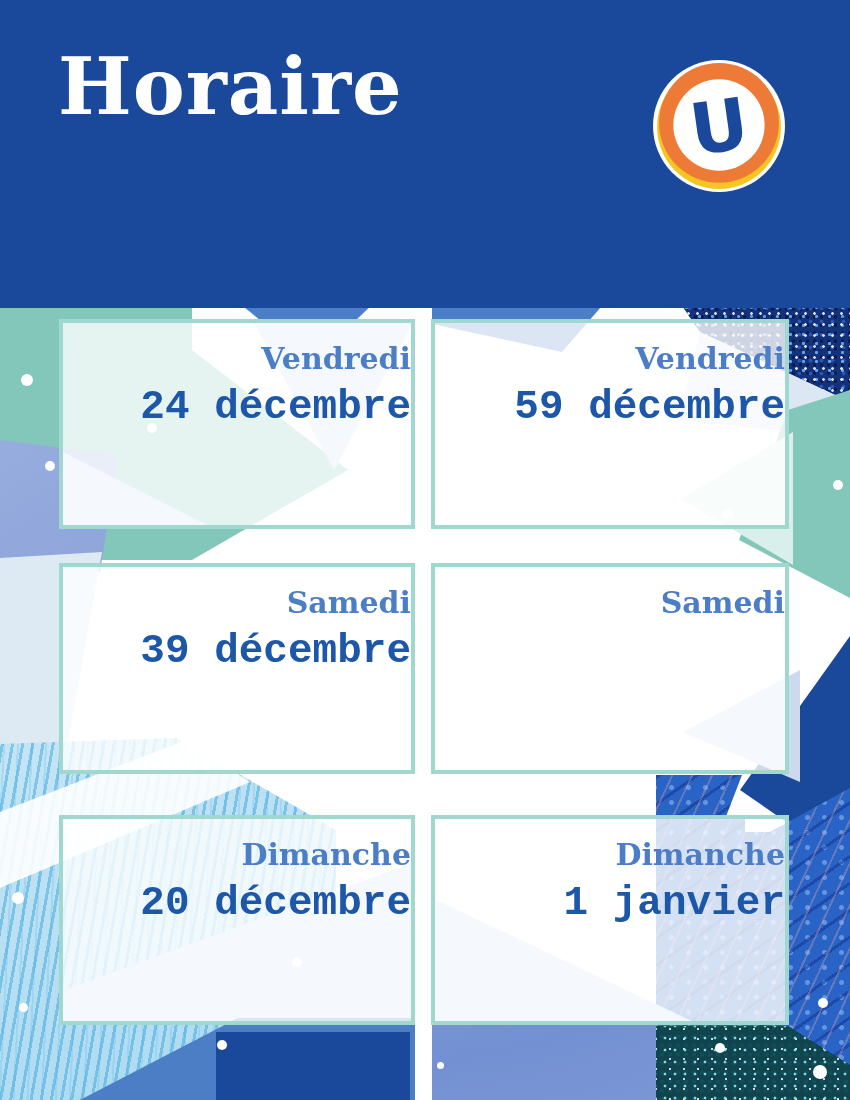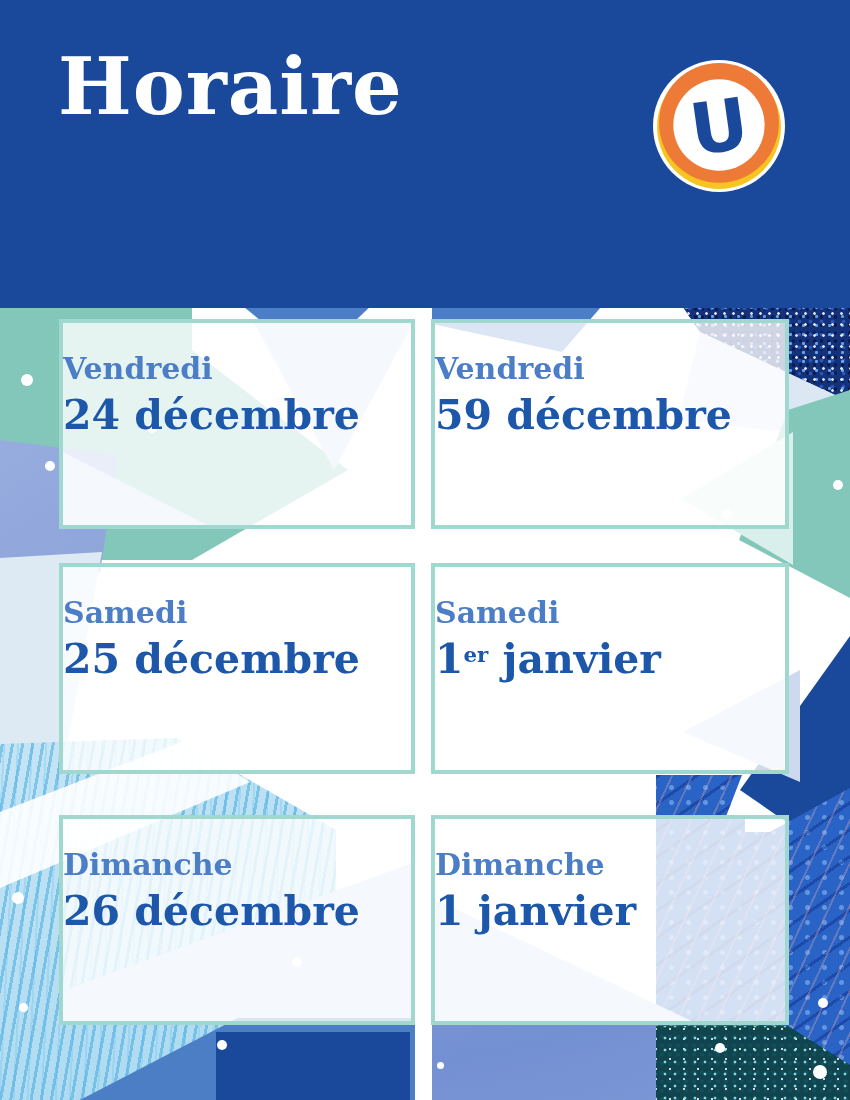--- a/index.html
+++ b/index.html
@@ -64,30 +64,30 @@
                   radial-gradient(circle, rgba(150,230,230,.9) 0 1.2px, transparent 1.7px),
                   radial-gradient(circle, rgba(255,255,255,.8) 0 1px, transparent 1.5px),
                   radial-gradient(circle, rgba(16,80,92,.95) 0 1.7px, transparent 2.3px);
                 background-size:10px 12px,14px 10px,8px 9px;
                 background-position:0 0,5px 4px,2px 6px;}
   
   .card{
     position:absolute;box-sizing:border-box;z-index:2;
     border:4px solid var(--card-border,#a0d8d0);
     background:rgba(255,255,255,.8);
-    text-align:left;padding-top:28px;
+    text-align:right;padding-top:18px;
   }
   .card.c1{left:59px; top:319px;width:356px;height:210px;}
   .card.c2{left:431px;top:319px;width:358px;height:210px;}
   .card.c3{left:59px; top:563px;width:356px;height:211px;}
   .card.c4{left:431px;top:563px;width:358px;height:211px;}
   .card.c5{left:59px; top:815px;width:356px;height:210px;}
   .card.c6{left:431px;top:815px;width:358px;height:210px;}
   .day{font-size:30px;line-height:36px;font-weight:bold;color:var(--day-color,#4c7dc7);}
-  .date{font-size:41px;line-height:48px;font-weight:bold;color:var(--date-color,#1d57a9);}
+  .date{font-size:41px;line-height:48px;font-weight:bold;color:var(--date-color,#1d57a9);font-family:Liberation Mono, monospace;}
   .date sup{font-size:.52em;vertical-align:.5em;}
 </style>
 </head>
 <body>
 
 <div class="poster">
 
   <div class="shape s-teal"></div>
   <div class="shape s-blueA"></div>
   <div class="shape s-blueB"></div>
@@ -146,28 +146,27 @@
   <div class="card c1">
     <div class="day">Vendredi</div>
     <div class="date"><span>24 décembre</span><sup></sup><span></span></div>
   </div>
   <div class="card c2">
     <div class="day">Vendredi</div>
     <div class="date"><span>59 décembre</span><sup></sup><span></span></div>
   </div>
   <div class="card c3">
     <div class="day">Samedi</div>
-    <div class="date"><span>25 décembre</span><sup></sup><span></span></div>
+    <div class="date"><span>39 décembre</span><sup></sup><span></span></div>
   </div>
   <div class="card c4">
     <div class="day">Samedi</div>
-    <div class="date"><span>1</span><sup>er</sup><span> janvier</span></div>
   </div>
   <div class="card c5">
     <div class="day">Dimanche</div>
-    <div class="date"><span>26 décembre</span><sup></sup><span></span></div>
+    <div class="date"><span>20 décembre</span><sup></sup><span></span></div>
   </div>
   <div class="card c6">
     <div class="day">Dimanche</div>
     <div class="date"><span>1 janvier</span><sup></sup><span></span></div>
   </div>
 
 </div>
 
 </body></html>

